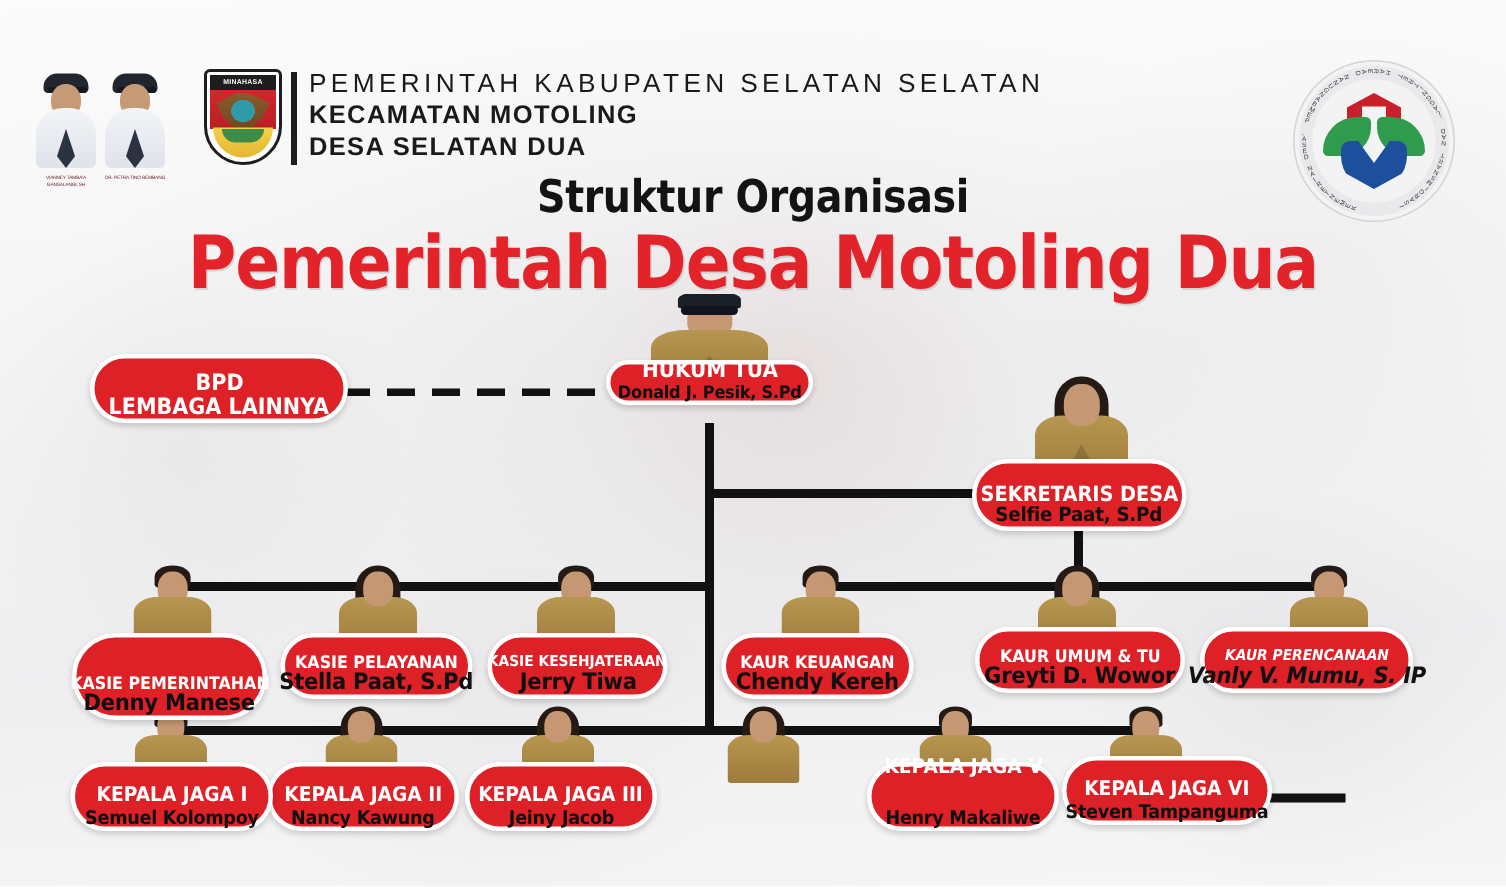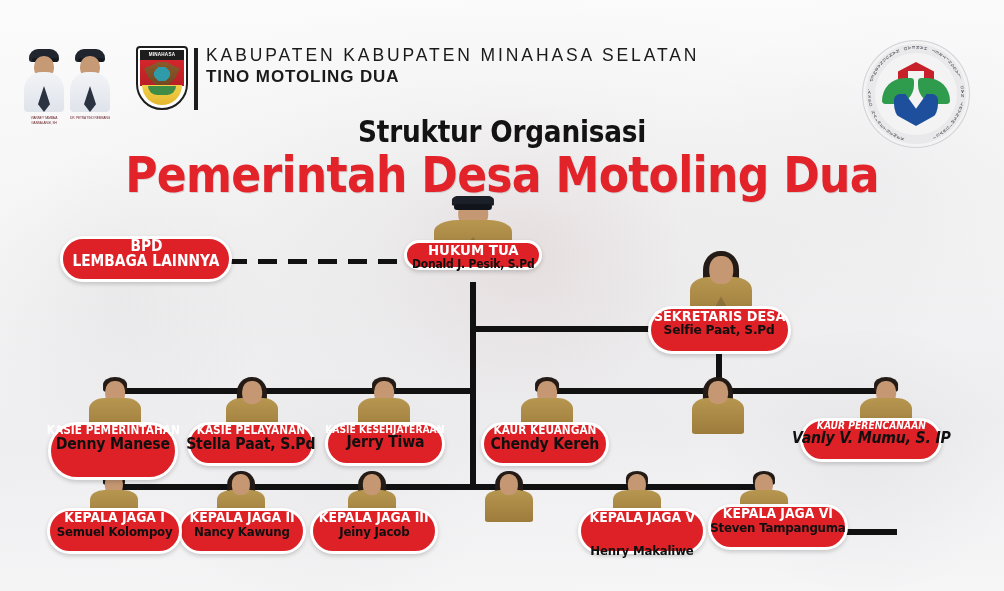--- a/index.html
+++ b/index.html
@@ -299,21 +299,21 @@
   
   .pill {
     position: absolute;
     background: #dd2127;
     border: 3px solid #ffffff;
     border-radius: 999px;
     box-shadow: 0 2px 4px rgba(0,0,0,0.18);
     display: flex;
     flex-direction: column;
     align-items: center;
-    justify-content: flex-start;
+    justify-content: flex-end;
     text-align: center;
     color: #ffffff;
     z-index: 5;
     font-family: "DejaVu Sans", sans-serif;
   }
   .pill .role {
     font-weight: bold;
     color: #ffffff;
     line-height: 1.02;
     letter-spacing: 0px;
@@ -381,22 +381,23 @@
       <div class="banner">MINAHASA SELATAN</div>
       <div class="red-field"></div>
       <div class="bird"></div>
       <div class="base"></div>
     </div>
   </div>
 
   <div class="header-divider"></div>
 
   <div class="header-lines">
-    <div class="hl1">KABUPATEN KABUPATEN MINAHASA SELATAN</div>
-    <div class="hl3">TINO MOTOLING DUA</div>
+    <div class="hl1">PEMERINTAH KABUPATEN SELATAN SELATAN</div>
+    <div class="hl2">KECAMATAN MOTOLING</div>
+    <div class="hl3">DESA SELATAN DUA</div>
   </div>
 
   <div class="kemendes-logo">
     <div class="ring-text"></div>
     <div class="ring-label">
         <span style="transform: rotate(-160deg) translate(0px, -48px) rotate(90deg);">K</span>
         <span style="transform: rotate(-155deg) translate(0px, -48px) rotate(90deg);">E</span>
         <span style="transform: rotate(-150deg) translate(0px, -48px) rotate(90deg);">M</span>
         <span style="transform: rotate(-145deg) translate(0px, -48px) rotate(90deg);">E</span>
         <span style="transform: rotate(-140deg) translate(0px, -48px) rotate(90deg);">N</span>
@@ -605,20 +606,24 @@
   </div>
   <div class="pill lvl3 small-role" style="left:325px; top:422px; width:120px; height:44px;">
     <div class="role">KASIE KESEHJATERAAN</div>
     <div class="person">Jerry Tiwa</div>
   </div>
 
   <div class="pill lvl3" style="left:481px; top:422px; width:128px; height:44px;">
     <div class="role">KAUR KEUANGAN</div>
     <div class="person">Chendy Kereh</div>
   </div>
+  <div class="pill lvl3" style="left:650px; top:418px; width:140px; height:44px;">
+    <div class="role">KAUR UMUM &amp;  TU</div>
+    <div class="person">Greyti D.  Wowor</div>
+  </div>
   <div class="pill lvl3 small-role" style="left:800px; top:418px; width:142px; height:44px;font-style:italic;">
     <div class="role">KAUR PERENCANAAN</div>
     <div class="person">Vanly V. Mumu, S. IP</div>
   </div>
 
   <div class="pill lvl4" style="left:178px; top:508px; width:128px; height:46px;">
     <div class="role">KEPALA JAGA II</div>
     <div class="person">Nancy Kawung</div>
   </div>
   <div class="pill lvl4" style="left:47px; top:508px; width:135px; height:46px;">

